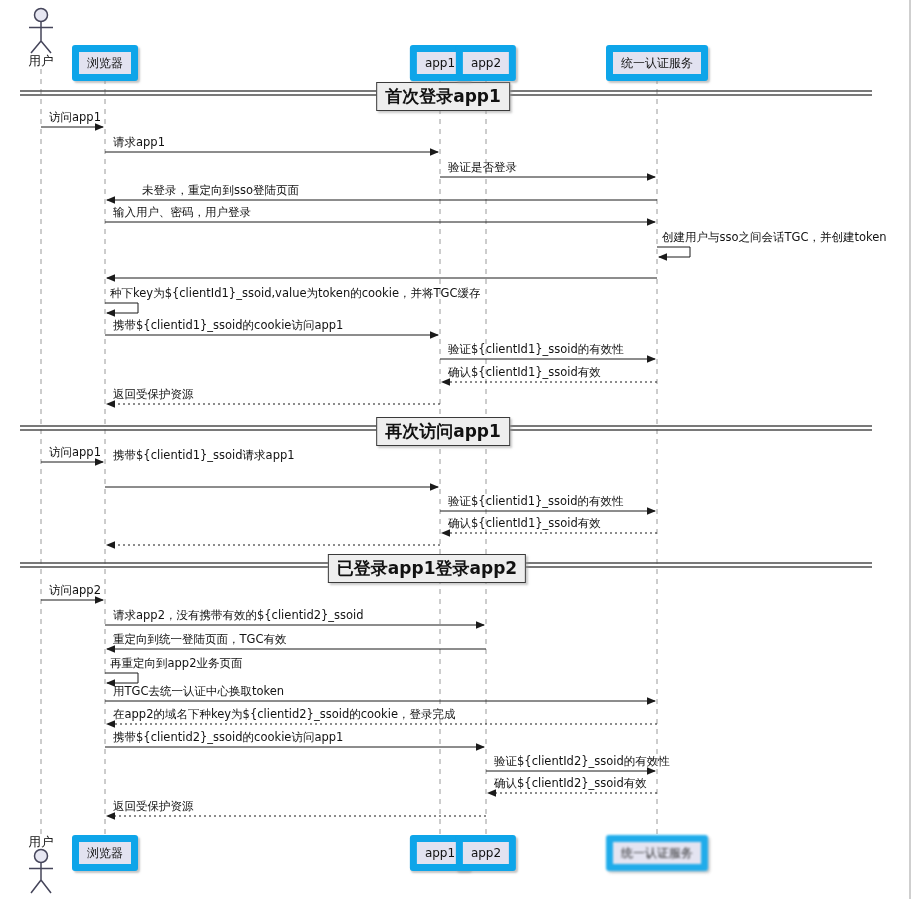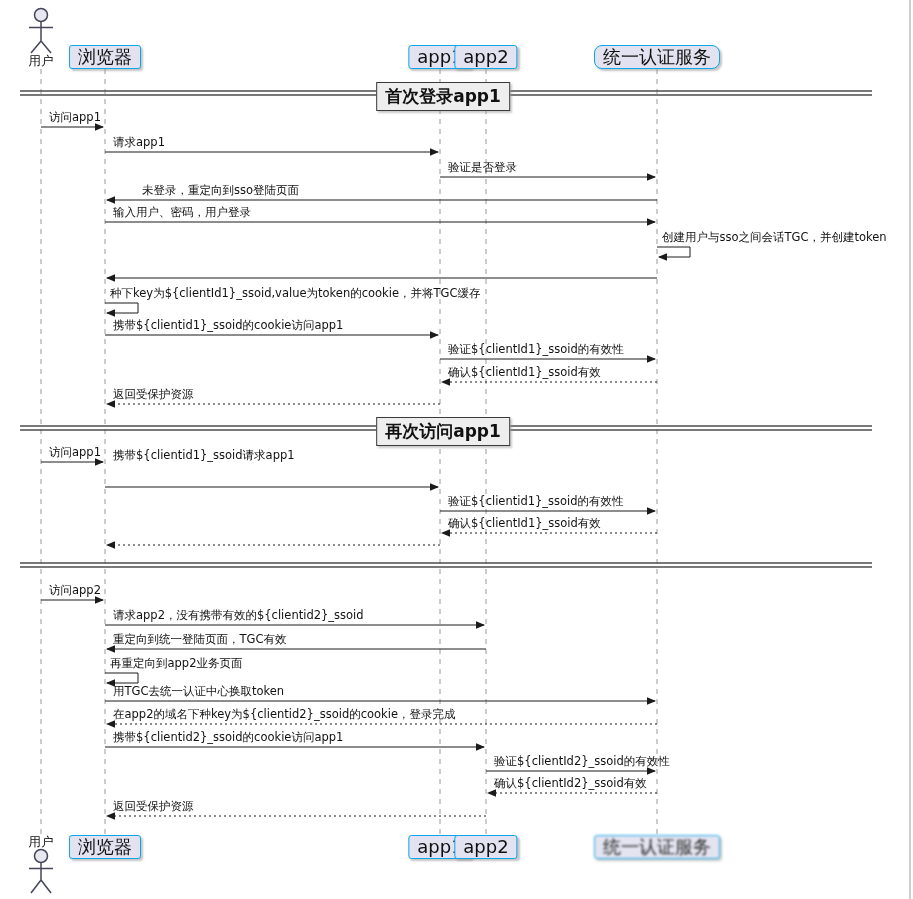--- a/index.html
+++ b/index.html
@@ -8,22 +8,22 @@
   #svg-lines{position:absolute;left:0;top:0;}
   #overlay{position:absolute;left:0;top:0;width:913px;height:899px;}
   .lifeline{stroke:#9a9a9a;stroke-width:1;stroke-dasharray:5,5;}
   .msg{stroke:#1b1b1b;stroke-width:1;fill:none;}
   .dotted{stroke-dasharray:2,3;}
   .head{fill:#1b1b1b;stroke:none;}
   .sect{stroke:#4d4d4d;stroke-width:1.3;}
   .actor-stroke{stroke:#45455a;stroke-width:1.5;fill:none;}
   .actor-head{fill:#e7e7f2;stroke:#45455a;stroke-width:1.5;}
   .msg-label{position:absolute;font-size:11.5px;line-height:14px;color:#111;white-space:nowrap;}
-  .pbox{position:absolute;transform:translateX(-50%);background:#E2E2F0;border:1px solid #0ea5e9;
-        border-radius:3px;padding:3px 8px;font-size:18px;color:#111;white-space:nowrap;
+  .pbox{position:absolute;transform:translateX(-50%);background:#E2E2F0;border:7px solid #0ea5e9;
+        border-radius:3px;padding:3px 8px;font-size:12px;color:#111;white-space:nowrap;
         height:16px;line-height:16px;box-shadow:2px 2px 2px rgba(150,150,150,.55);}
   .blurred{filter:blur(1.2px);opacity:.92;}
   .divider-box{position:absolute;transform:translateX(-50%);background:#EEEEEE;border:1.5px solid #3a3a3a;
         padding:2px 8px;font-size:17px;font-weight:bold;color:#111;white-space:nowrap;
         box-shadow:2px 2px 2px rgba(150,150,150,.5);}
   .actor-label{position:absolute;font-size:12.5px;color:#111;text-align:center;width:70px;white-space:nowrap;}
   .page-edge{position:absolute;background:#cfcfcf;}
 </style>
 </head>
 <body>
@@ -96,20 +96,21 @@
       <line x1="486" y1="816" x2="107" y2="816" class="msg dotted"></line>
       <polygon points="106,816 115,812.2 115,819.8" class="head"></polygon>
       <circle cx="41" cy="15" r="6.5" class="actor-head"></circle>
       <path d="M 41 21.5 V 41 M 29 27.5 H 53 M 41 41 L 31 53 M 41 41 L 51 53" class="actor-stroke"></path>
       <circle cx="41" cy="856" r="6.5" class="actor-head"></circle>
       <path d="M 41 862.5 V 880 M 29 868.5 H 53 M 41 880 L 31 893 M 41 880 L 51 893" class="actor-stroke"></path>
     </svg>
   <div id="overlay">
       <div class="divider-box" style="left: 443px; top: 82px;">首次登录app1</div>
       <div class="divider-box" style="left: 443px; top: 417px;">再次访问app1</div>
+      <div class="divider-box" style="left: 427px; top: 554px;">已登录app1登录app2</div>
       <div class="msg-label" style="left: 49px; top: 110px;">访问app1</div>
       <div class="msg-label" style="left: 113px; top: 135px;">请求app1</div>
       <div class="msg-label" style="left: 448px; top: 160px;">验证是否登录</div>
       <div class="msg-label" style="left: 113px; top: 183px; margin-left: 29px;">未登录，重定向到sso登陆页面</div>
       <div class="msg-label" style="left: 113px; top: 205px;">输入用户、密码，用户登录</div>
       <div class="msg-label" style="left: 662px; top: 230px;">创建用户与sso之间会话TGC，并创建token</div>
       <div class="msg-label" style="left: 110px; top: 286px;">种下key为${clientId1}_ssoid,value为token的cookie，并将TGC缓存</div>
       <div class="msg-label" style="left: 113px; top: 318px;">携带${clientid1}_ssoid的cookie访问app1</div>
       <div class="msg-label" style="left: 448px; top: 342px;">验证${clientId1}_ssoid的有效性</div>
       <div class="msg-label" style="left: 448px; top: 365px;">确认${clientId1}_ssoid有效</div>
@@ -129,17 +130,17 @@
       <div class="msg-label" style="left: 494px; top: 776px;">确认${clientId2}_ssoid有效</div>
       <div class="msg-label" style="left: 113px; top: 799px;">返回受保护资源</div>
       <div class="actor-label" style="left: 6px; top: 53px;">用户</div>
       <div class="actor-label" style="left: 6px; top: 834px;">用户</div>
       <div class="pbox" style="left: 105px; top: 45px;">浏览器</div>
       <div class="pbox" style="left: 105px; top: 835px;">浏览器</div>
       <div class="pbox" style="left: 440px; top: 45px;">app1</div>
       <div class="pbox" style="left: 440px; top: 835px;">app1</div>
       <div class="pbox" style="left: 486px; top: 45px;">app2</div>
       <div class="pbox" style="left: 486px; top: 835px;">app2</div>
-      <div class="pbox" style="left: 657px; top: 45px; border-radius: 8px;">统一认证服务</div>
+      <div class="pbox" style="left: 657px; top: 45px;">统一认证服务</div>
       <div class="pbox blurred" style="left: 657px; top: 835px;">统一认证服务</div>
     </div>
   <div class="page-edge" style="left:909px;top:0;width:2px;height:899px;"></div>
 </div>
 
 </body></html>

